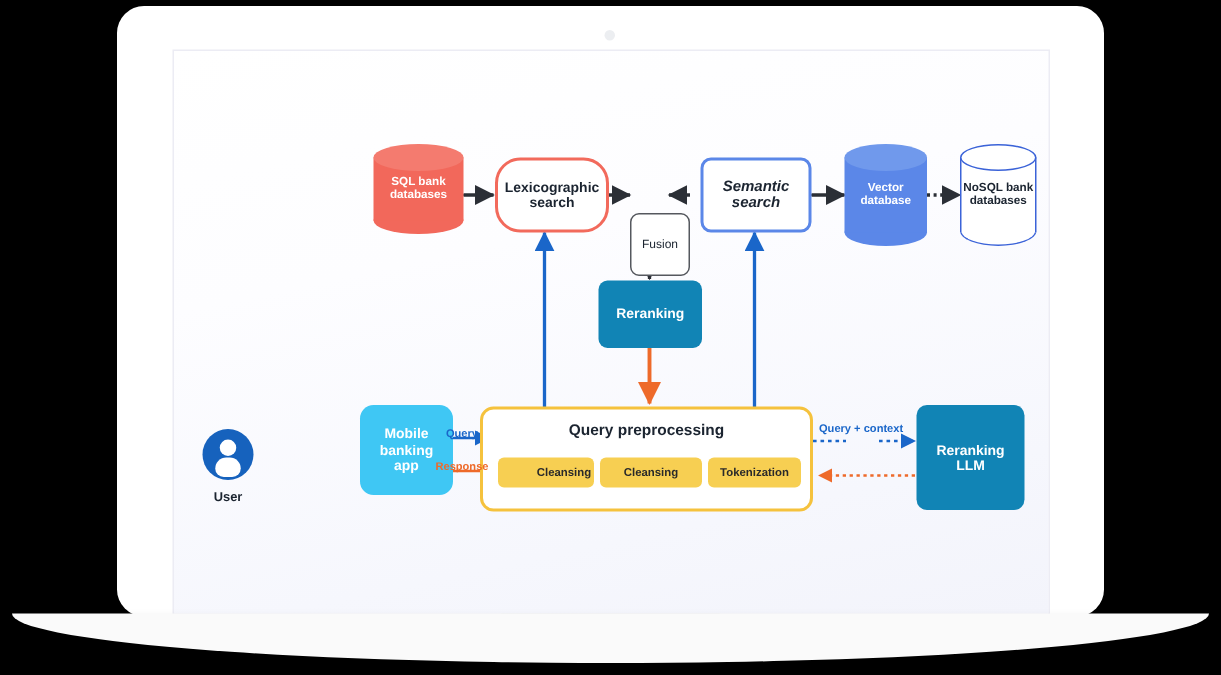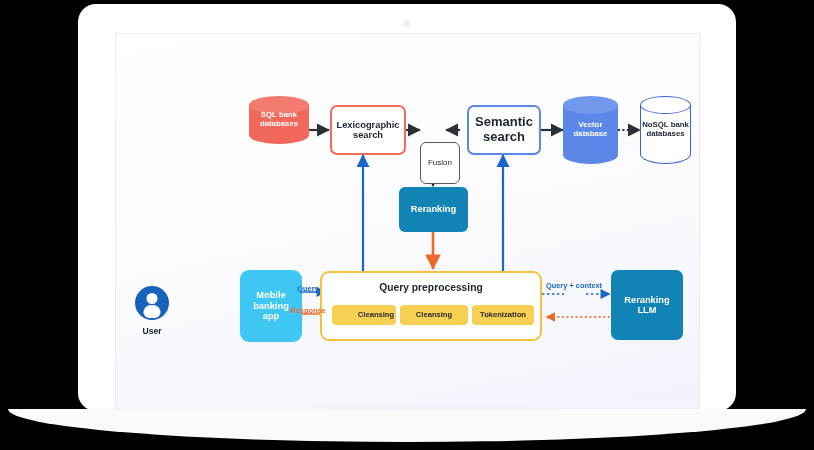--- a/index.html
+++ b/index.html
@@ -63,39 +63,40 @@
     text-align: center;
     line-height: 1.12;
     font-weight: bold;
   }
   .node span { display: block; }
 
   
   .box-lex {
     background: #ffffff;
     border: 2px solid #f26a5c;
-    border-radius: 7px;
+    border-radius: 17px;
     color: #1b2430;
     font-size: 9.3px;
   }
   .box-fusion {
     background: #ffffff;
     border: 1.3px solid #55585e;
     border-radius: 6px;
     color: #1b2430;
     font-size: 8px;
     font-weight: normal;
     margin-top: 32px;
   }
   .box-sem {
     background: #ffffff;
     border: 2px solid #5b87e8;
     border-radius: 7px;
     color: #1b2430;
-    font-size: 13px;
+    font-size: 10px;
+    font-style: italic;
   }
   .box-rerank {
     background: #1184b5;
     border-radius: 6px;
     color: #ffffff;
     font-size: 9.3px;
   }
   .box-app {
     background: #3fc7f4;
     border-radius: 9px;
@@ -282,21 +283,21 @@
         <line x1="302" y1="280" x2="268" y2="280" stroke="#ee6a2a" stroke-width="1.7" marker-end="url(#ao)"></line>
 
         <line x1="210" y1="280" x2="172" y2="280" stroke="#ee6a2a" stroke-width="1.7" marker-end="url(#ao)"></line>
 
         <line x1="426" y1="260" x2="448" y2="260" stroke="#1a66c9" stroke-width="1.7" stroke-dasharray="2.4 2.6"></line>
         <line x1="470" y1="260" x2="494" y2="260" stroke="#1a66c9" stroke-width="1.7" stroke-dasharray="2.4 2.6" marker-end="url(#ab)"></line>
 
         <line x1="494" y1="283" x2="430" y2="283" stroke="#ee6a2a" stroke-width="1.6" stroke-dasharray="2.2 2.4" marker-end="url(#ao)"></line>
       </svg>
 
-      <div class="cyl cyl-sql" style="left:133px; top:62px; width:60px; height:48px;">
+      <div class="cyl cyl-sql" style="left:133px; top:62px; width:60px; height:60px;">
         <div class="bot"></div>
         <div class="body"></div>
         <div class="top"></div>
         <div class="label">
           <span>SQL bank</span>
           <span>databases</span>
         </div>
       </div>
 
       <div class="node box-lex" style="left:214px; top:71px; width:76px; height:50px;">
@@ -348,21 +349,21 @@
           <span>Cleansing</span>
         </div>
         <div class="chip" style="left:78px; width:68px;">
           <span>Cleansing</span>
         </div>
         <div class="chip" style="left:150px; width:62px;">
           <span>Tokenization</span>
         </div>
       </div>
 
-      <div class="node box-app" style="left:124px; top:236px; width:62px; height:72px;">
+      <div class="node box-app" style="left:124px; top:236px; width:62px; height:60px;">
         <div>
           <span>Mobile</span>
           <span>banking</span>
           <span>app</span>
         </div>
       </div>
 
       <div class="node box-llm" style="left:495px; top:236px; width:72px; height:70px;">
         <div>
           <span>Reranking</span>

